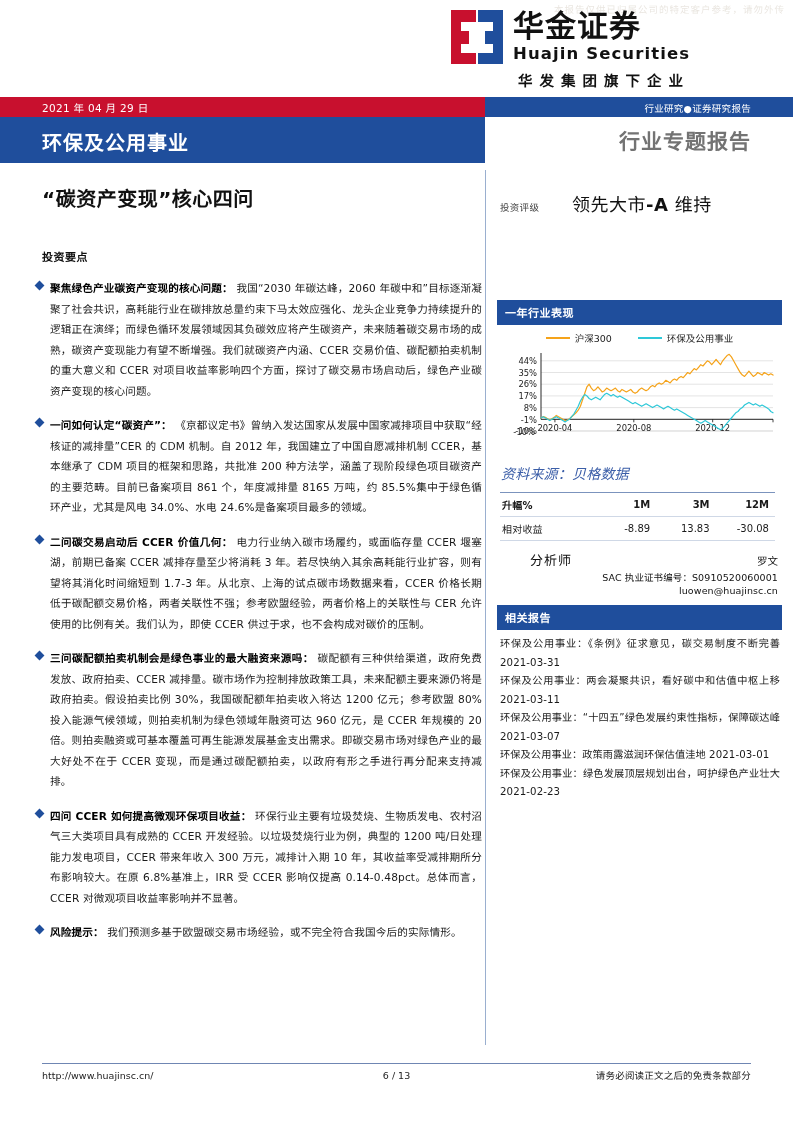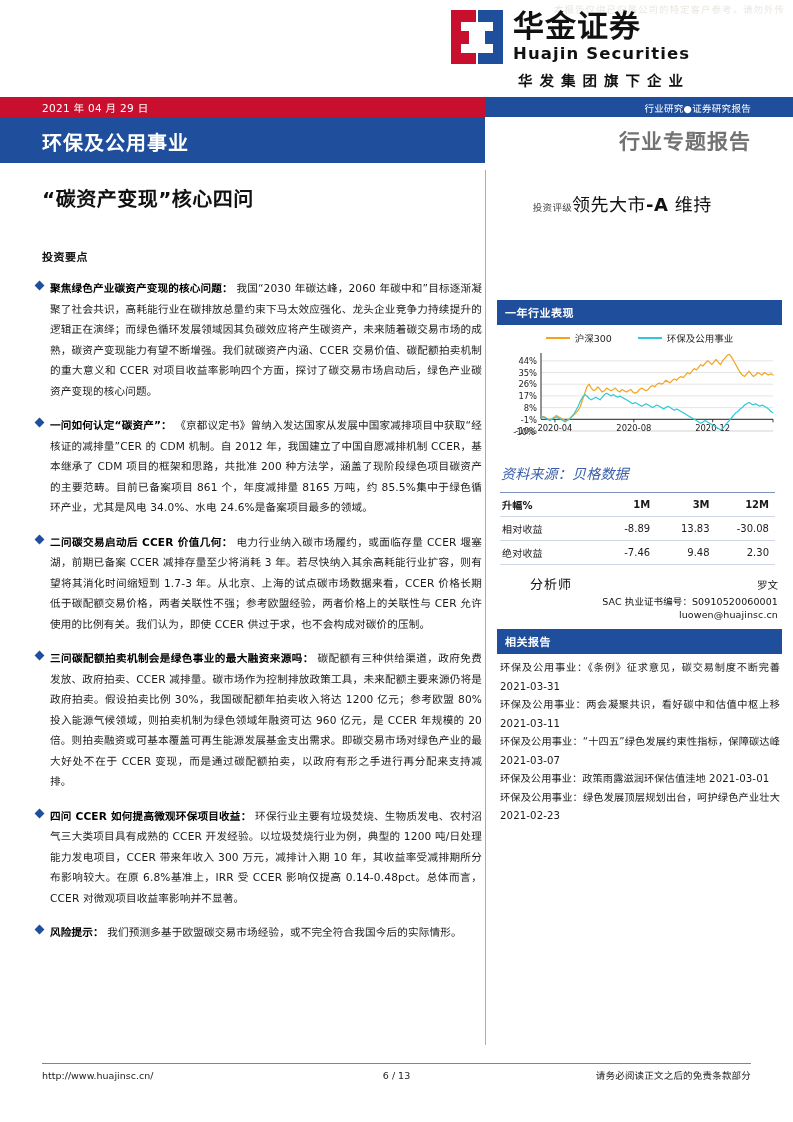--- a/index.html
+++ b/index.html
@@ -86,21 +86,21 @@
     background:#9aafcf;
   }
 
   
   .main-title {
     position:absolute; left:42px; top:183px;
     font-size:20px; font-weight:bold; color:#111; letter-spacing:.5px;
   }
   .rating-row {
     position:absolute; left:500px; top:190px; width:290px;
-    display:flex; align-items:baseline;text-align:right;
+    display:flex; align-items:baseline;
   }
   .rating-label { font-size:9.5px; color:#444; letter-spacing:.3px; width:72px; }
   .rating-value { font-size:18px; color:#111; letter-spacing:.5px; }
   .rating-value b { font-weight:bold; }
 
   
   .ih-heading {
     position:absolute; left:42px; top:248px;
     font-size:11px; font-weight:bold; color:#111; letter-spacing:.5px;
   }
@@ -314,26 +314,20 @@
         <td class="num">1M</td>
         <td class="num">3M</td>
         <td class="num">12M</td>
       </tr>
       <tr>
         <td>相对收益</td>
         <td class="num">-8.89</td>
         <td class="num">13.83</td>
         <td class="num">-30.08</td>
       </tr>
-      <tr>
-        <td>绝对收益</td>
-        <td class="num">-7.46</td>
-        <td class="num">9.48</td>
-        <td class="num">2.30</td>
-      </tr>
     </tbody>
       </table>
 
     <div class="analyst-block">
       <div class="analyst-top">
         <span class="analyst-title">分析师</span>
         <span class="analyst-name">罗文</span>
       </div>
       <div class="analyst-line">SAC 执业证书编号：S0910520060001</div>
       <div class="analyst-line">luowen@huajinsc.cn</div>

